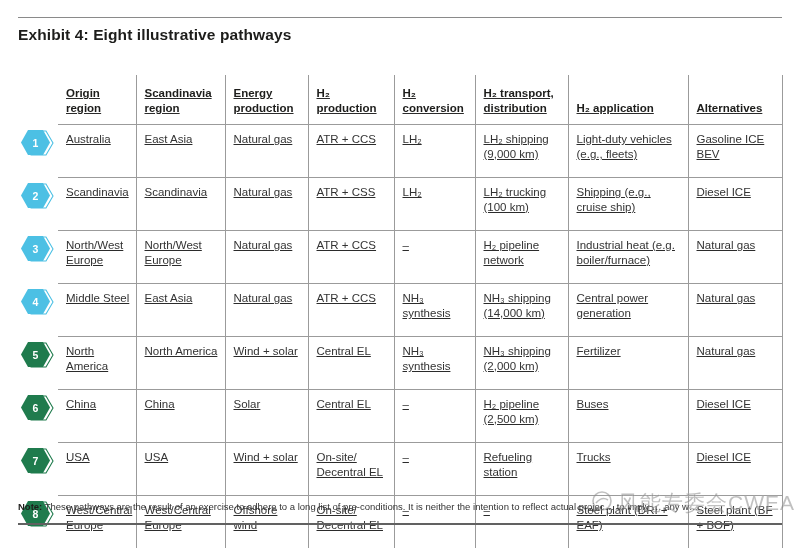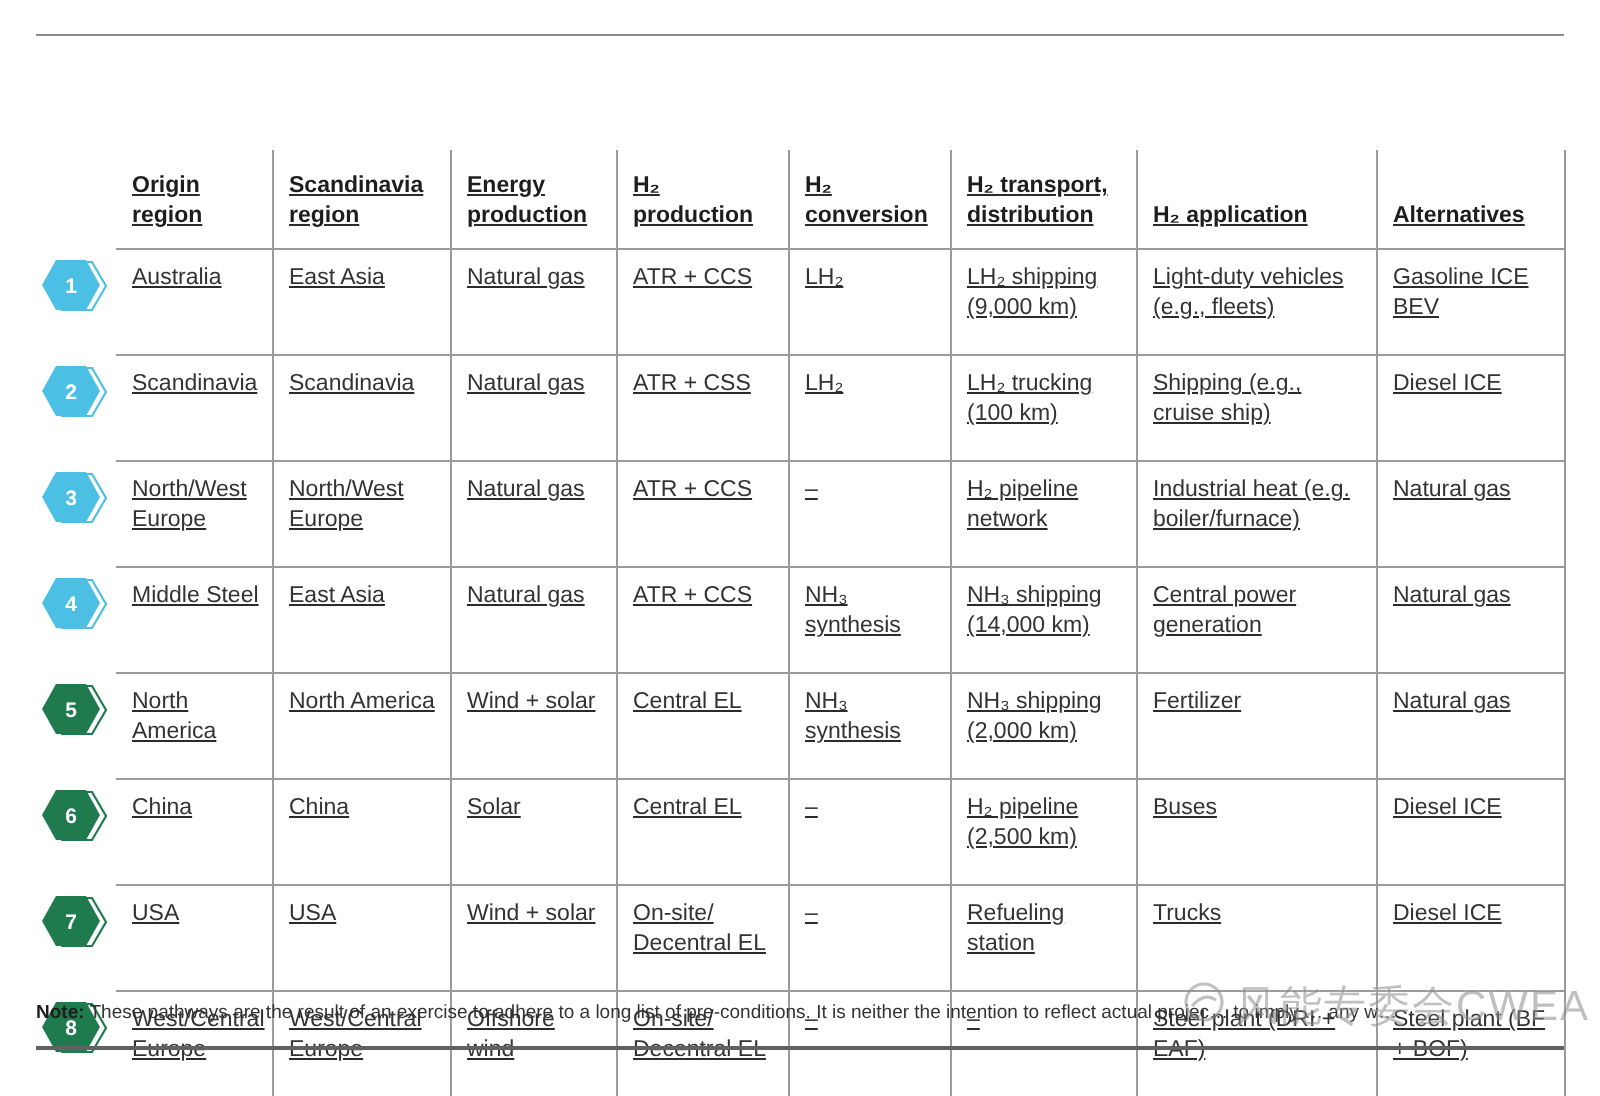--- a/index.html
+++ b/index.html
@@ -40,20 +40,21 @@
   .watermark .wm-text{
     font-size:21px;color:#8e8e8e;letter-spacing:1px;
     text-shadow:0 0 1px #ffffff;
   }
 </style>
 </head>
 <body>
 
 <div class="page">
   <div class="top-rule"></div>
+  <h1 class="page-title">Exhibit 4: Eight illustrative pathways</h1>
 
   <div class="table-wrap">
     <table class="pathways">
       <colgroup>
         <col style="width:40px">
           <col style="width:78px">
           <col style="width:89px">
           <col style="width:83px">
         <col style="width:86px">
           <col style="width:81px">

